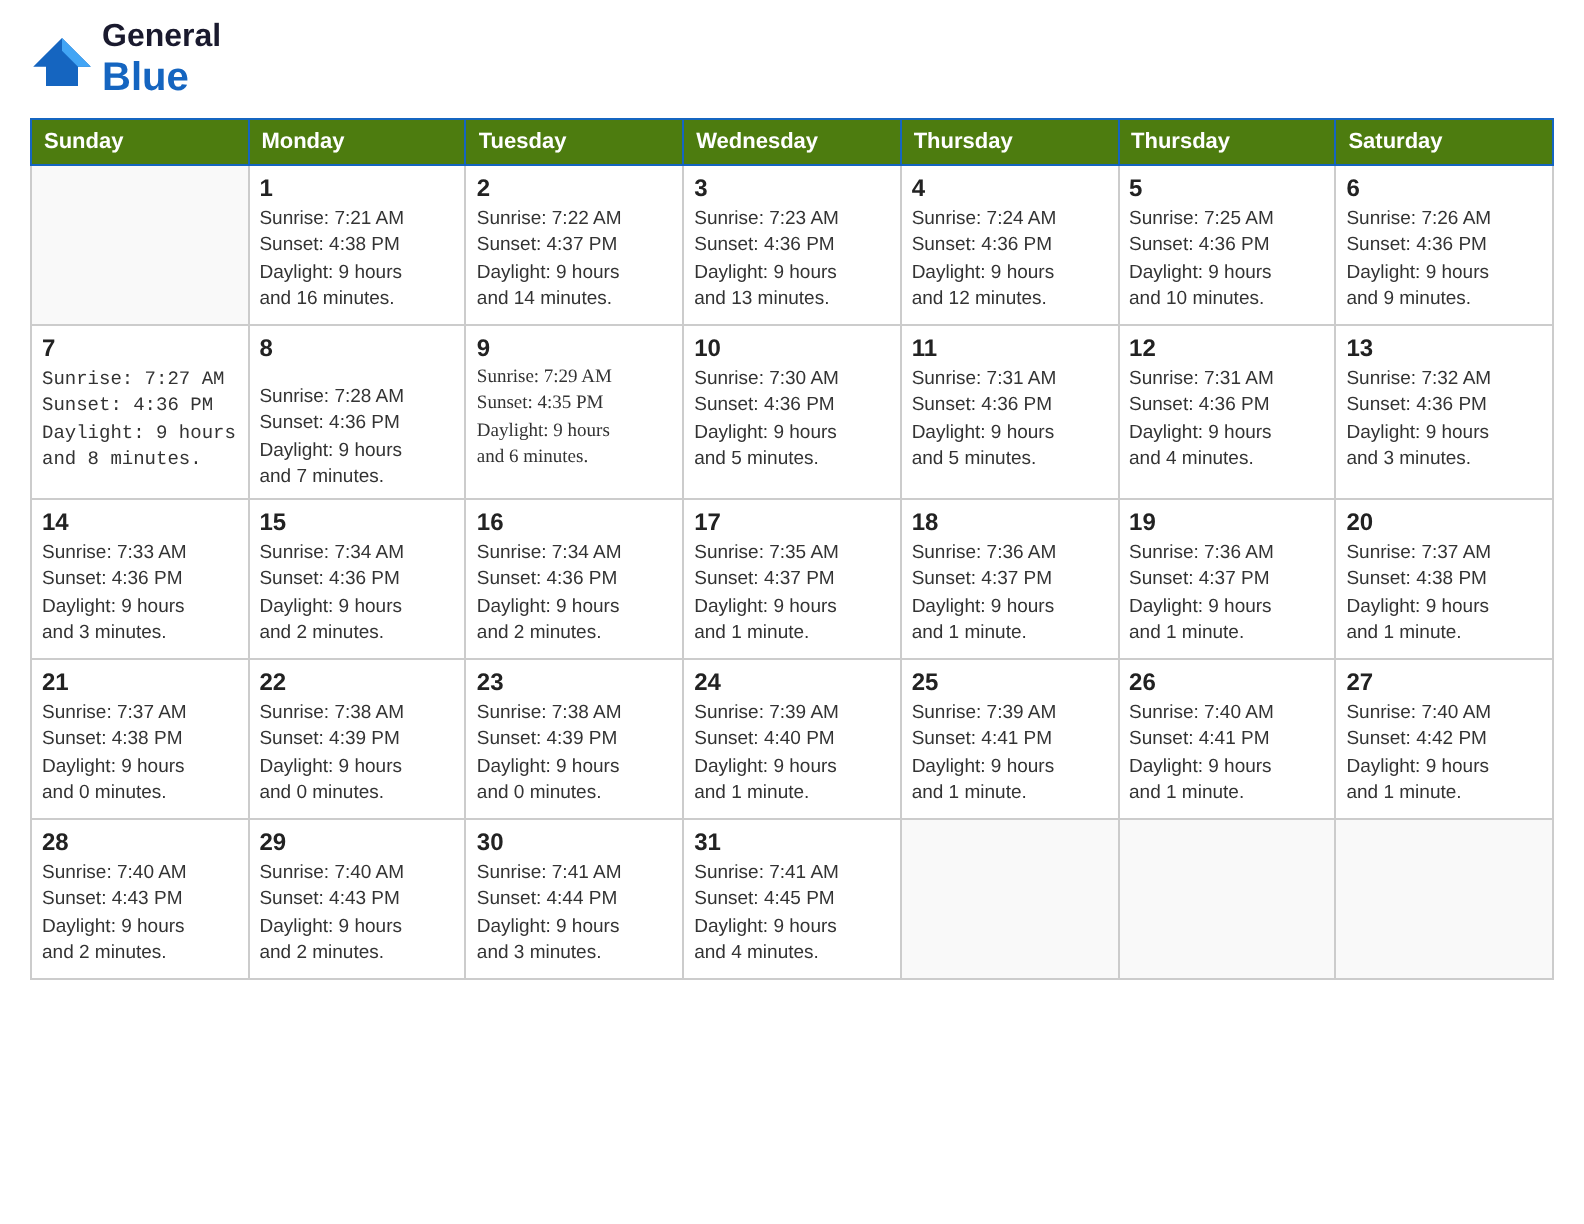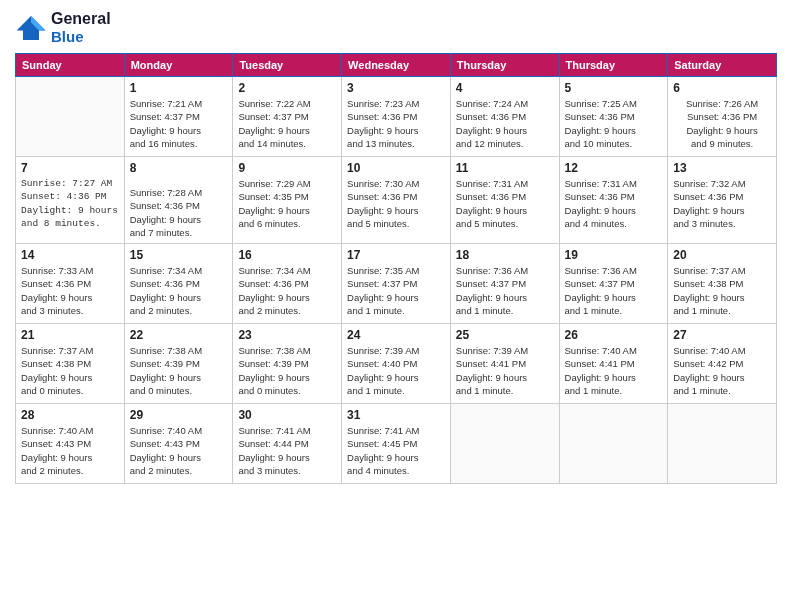--- a/index.html
+++ b/index.html
@@ -41,21 +41,21 @@
     .location {
       font-size: 14px;
       color: #555;
     }
     .calendar {
       width: 100%;
       border-collapse: collapse;
       font-size: 10px;
     }
     .calendar th {
-      background-color: #be185d;
+      background-color: #4d7c0f;
       color: #fff;
       text-align: left;
       padding: 5px 6px;
       font-size: 11px;
       font-weight: bold;
       border: 1px solid #1565c0;
     }
     .calendar td {
       border: 1px solid #ccc;
       vertical-align: top;
@@ -83,21 +83,21 @@
 
 <div class="page">
   <div class="header">
     <div class="logo">
       <svg class="logo-icon" viewBox="0 0 40 34" xmlns="http://www.w3.org/2000/svg">
         <polygon points="20,2 38,20 30,20 30,32 10,32 10,20 2,20" fill="#1565c0"></polygon>
         <polygon points="20,2 38,20 30,20 20,10" fill="#42a5f5"></polygon>
       </svg>
       <div>
         <div style="font-size:16px;font-weight:bold;color:#1a1a2e;">General</div>
-        <div style="font-size:15px;font-weight:bold;color:#1565c0;">Blue</div>
+        <div style="font-size:20px;font-weight:bold;color:#1565c0;">Blue</div>
       </div>
     </div>
     <div class="title-block">
       <div class="month-title"></div>
       <div class="location"></div>
     </div>
   </div>
 
   <table class="calendar">
     <thead>
@@ -110,21 +110,21 @@
           <th>Thursday</th>
           <th>Saturday</th>
         </tr>
     </thead>
     <tbody id="calendar-body">
     <tr>
           <td class="empty-cell"></td>
           <td>
             <div class="day-number">1</div>
             <div class="day-info" style="white-space: pre-line;">Sunrise: 7:21 AM
-Sunset: 4:37 PM
+Sunset: 4:38 PM
 Daylight: 9 hours
 and 16 minutes.</div>
           </td>
           <td>
             <div class="day-number">2</div>
             <div class="day-info" style="white-space: pre-line;">Sunrise: 7:22 AM
 Sunset: 4:37 PM
 Daylight: 9 hours
 and 14 minutes.</div>
           </td>
@@ -144,21 +144,21 @@
           </td>
           <td>
             <div class="day-number">5</div>
             <div class="day-info" style="white-space: pre-line;">Sunrise: 7:25 AM
 Sunset: 4:36 PM
 Daylight: 9 hours
 and 10 minutes.</div>
           </td>
           <td>
             <div class="day-number">6</div>
-            <div class="day-info" style="white-space: pre-line; text-align: center;">Sunrise: 7:26 AM
+            <div class="day-info" style="white-space: pre-line;">Sunrise: 7:26 AM
 Sunset: 4:36 PM
 Daylight: 9 hours
 and 9 minutes.</div>
           </td>
         </tr>
         <tr>
           <td>
             <div class="day-number">7</div>
             <div class="day-info" style="white-space: pre-line; font-family: Liberation Mono, monospace;">Sunrise: 7:27 AM
 Sunset: 4:36 PM
@@ -167,21 +167,21 @@
           </td>
           <td>
             <div class="day-number">8</div>
             <div class="day-info" style="white-space: pre-line; margin-top: 11px;">Sunrise: 7:28 AM
 Sunset: 4:36 PM
 Daylight: 9 hours
 and 7 minutes.</div>
           </td>
           <td>
             <div class="day-number">9</div>
-            <div class="day-info" style="white-space: pre-line;">Sunrise: 7:29 AM
+            <div class="day-info" style="white-space: pre-line; font-family: Liberation Serif, serif;">Sunrise: 7:29 AM
 Sunset: 4:35 PM
 Daylight: 9 hours
 and 6 minutes.</div>
           </td>
           <td>
             <div class="day-number">10</div>
             <div class="day-info" style="white-space: pre-line;">Sunrise: 7:30 AM
 Sunset: 4:36 PM
 Daylight: 9 hours
 and 5 minutes.</div>

